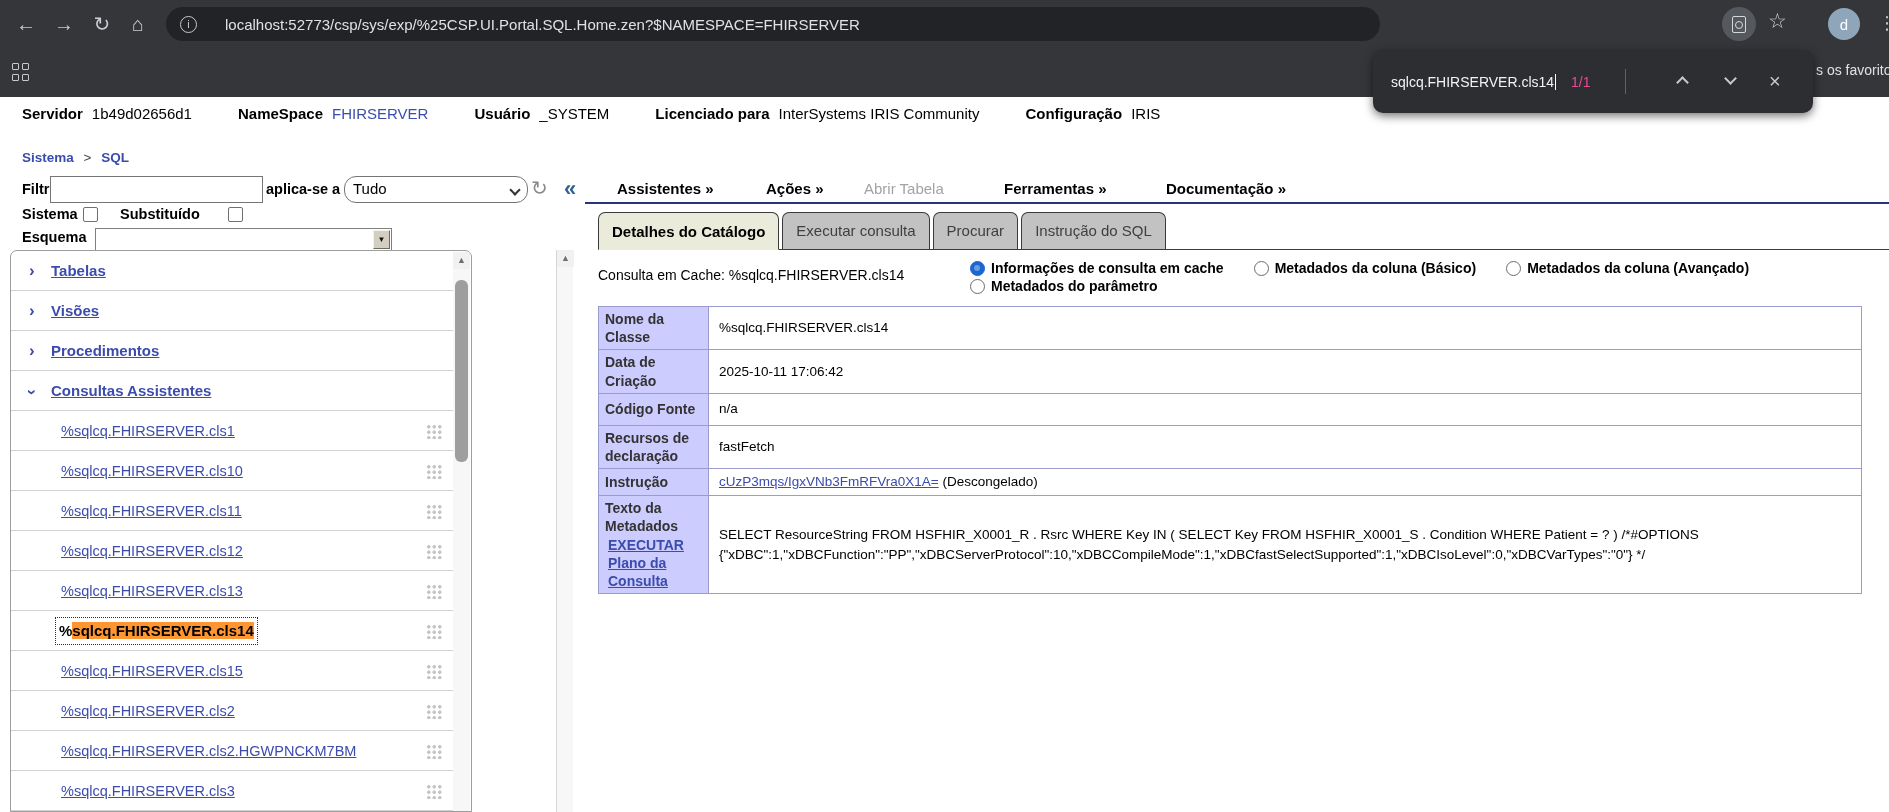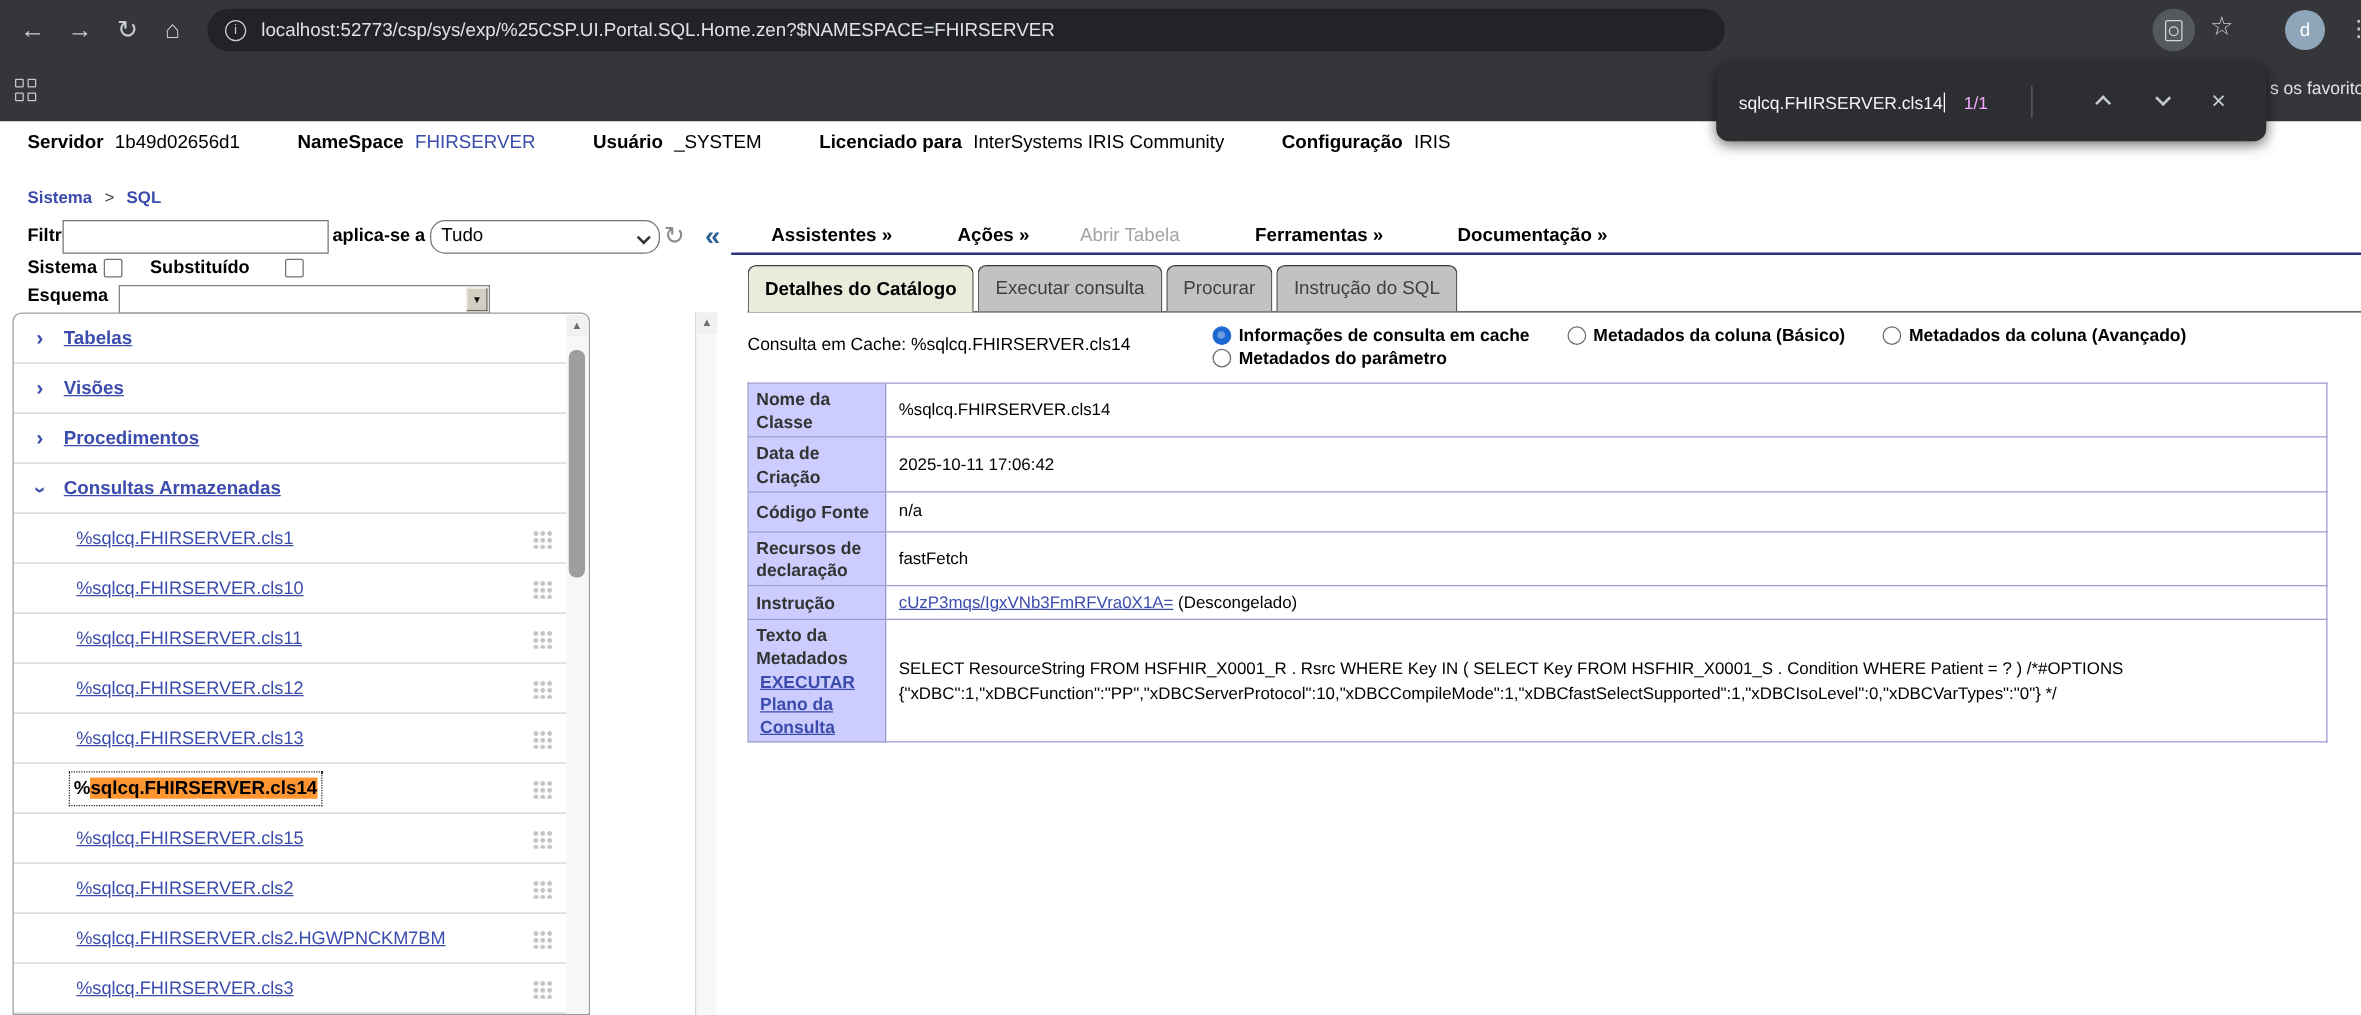--- a/index.html
+++ b/index.html
@@ -7,21 +7,21 @@
     font-family:"Liberation Sans", sans-serif; }
 
   
   .toolbar { position:absolute; left:0; top:0; width:1889px; height:48px; background:#35363a; }
   .nav-ico { position:absolute; top:10px; font-size:20px; color:#c9ccd0; width:28px; height:28px;
     line-height:28px; text-align:center; border-radius:50%; }
   .addr-pill { position:absolute; left:166px; top:7px; width:1214px; height:34px;
     background:#212327; border-radius:17px; display:flex; align-items:center; }
   .info-ico { width:17px; height:17px; border:1.6px solid #c7cacd; border-radius:50%;
     color:#c7cacd; font-size:11px; line-height:14px; text-align:center; margin:0 12px 0 14px; flex:0 0 auto; }
-  .url-text { color:#dfe1e5; font-size:15px; white-space:nowrap; }
+  .url-text { color:#dfe1e5; font-size:15px; white-space:nowrap;margin-left:16px; }
   .find-circle { position:absolute; left:1722px; top:7px; width:34px; height:34px; border-radius:50%;
     background:#55585c; display:flex; align-items:center; justify-content:center; }
   .doc-ico { width:14px; height:17px; border:1.6px solid #d6d9dc; border-radius:2px; position:relative; }
   .doc-ico::after { content:""; position:absolute; left:2px; top:4px; width:6px; height:6px;
     border:1.6px solid #d6d9dc; border-radius:50%; }
   .star-ico { position:absolute; left:1768px; top:9px; font-size:21px; color:#c9ccd0; }
   .avatar { position:absolute; left:1828px; top:8px; width:32px; height:32px; border-radius:50%;
     background:#8fa6ba; color:#fff; font-size:15px; display:flex; align-items:center; justify-content:center; }
   .menu-dots { position:absolute; left:1878px; top:12px; color:#c9ccd0; font-size:18px; letter-spacing:0; }
 
@@ -31,21 +31,21 @@
   .apps-grid span { width:7px; height:7px; border:1.5px solid #c7cacd; border-radius:1px; }
   .bm-overflow { position:absolute; left:1816px; top:14px; color:#dfe1e5; font-size:14px; white-space:nowrap; }
 
   
   .find-pop { position:absolute; left:1373px; top:50px; width:440px; height:63px; background:#2d2e31;
     border-radius:10px; box-shadow:0 3px 10px rgba(0,0,0,.55); z-index:50; }
   .find-query { position:absolute; left:18px; top:0; height:63px; display:flex; align-items:center;
     color:#f1f3f4; font-size:14px; }
   .caret { display:inline-block; width:1px; height:16px; background:#fff; margin-left:1px; }
   .find-count { position:absolute; left:198px; top:0; height:63px; display:flex; align-items:center;
-    color:#f0abfc; font-size:14px; }
+    color:#ec4899; font-size:14px; }
   .find-div { position:absolute; left:252px; top:19px; width:1px; height:25px; background:#5f6368; }
   .chev { display:inline-block; width:9px; height:9px; border-right:2px solid #c7cacd;
     border-bottom:2px solid #c7cacd; }
   .chev-up { position:absolute; left:305px; top:28px; transform:rotate(-135deg); }
   .chev-dn { position:absolute; left:353px; top:24px; transform:rotate(45deg); }
   .find-close { position:absolute; left:396px; top:0; height:63px; display:flex; align-items:center;
     color:#c7cacd; font-size:20px; }
 
   
   .p-header { position:absolute; left:22px; top:105px; display:flex; gap:46px; font-size:15px;
@@ -234,21 +234,21 @@
   <div class="t-row" style="top:40px">
     <span class="g-chev">›</span>
     <span class="g-link">Visões</span>
   </div>
   <div class="t-row" style="top:80px">
     <span class="g-chev">›</span>
     <span class="g-link">Procedimentos</span>
   </div>
   <div class="t-row" style="top:120px">
     <span class="g-chev down">›</span>
-    <span class="g-link">Consultas Armazenadas</span>
+    <span class="g-link">Consultas Assistentes</span>
   </div>
 
   <div class="t-row" style="top:160px">
     <span class="i-link">%sqlcq.FHIRSERVER.cls1</span>
     <span class="drag-handle"></span>
   </div>
   <div class="t-row" style="top:200px">
     <span class="i-link">%sqlcq.FHIRSERVER.cls10</span>
     <span class="drag-handle"></span>
   </div>

